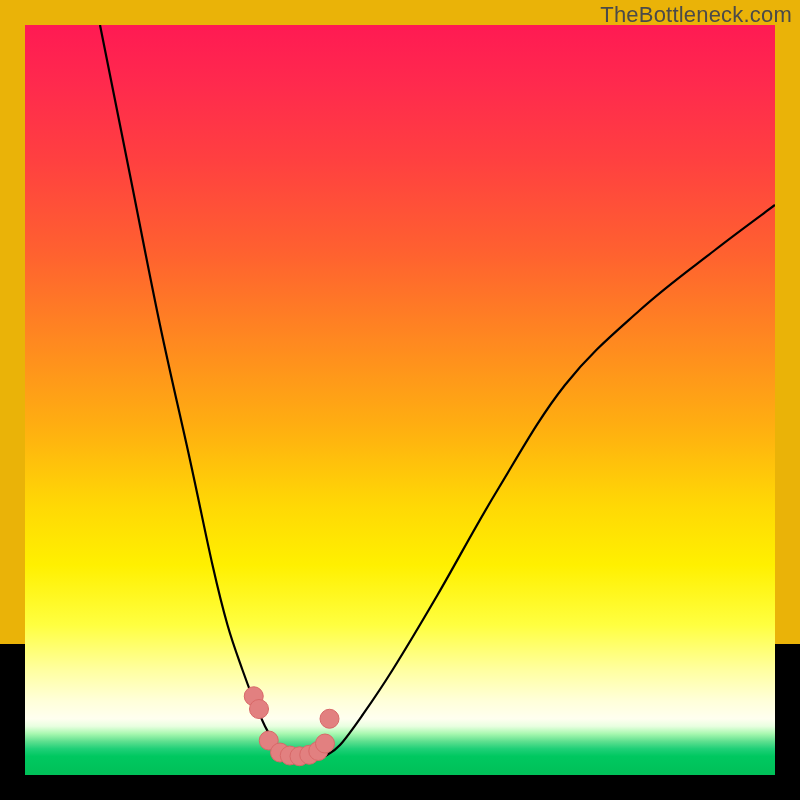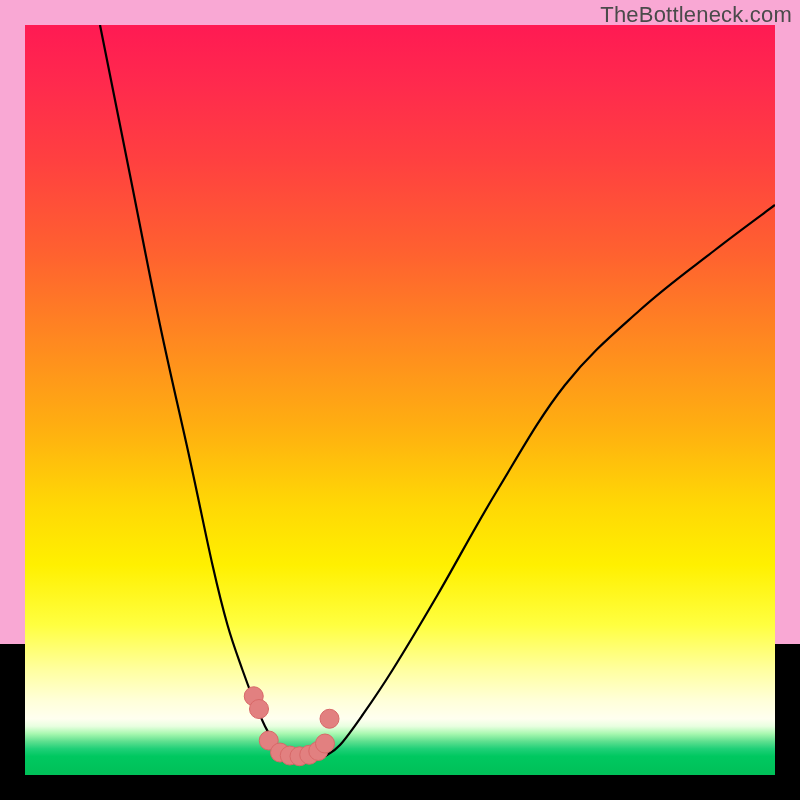--- a/index.html
+++ b/index.html
@@ -10,21 +10,21 @@
     background: #000;
     overflow: hidden;
     font-family: Arial, Helvetica, sans-serif;
   }
   .frame {
     position: absolute;
     top: 0;
     left: 0;
     width: 800px;
     height: 644px;
-    background: #f9a8d4;
+    background: #eab308;
   }
   .plot-area {
     position: absolute;
     top: 25px;
     left: 25px;
     width: 750px;
     height: 750px;
     overflow: hidden;
   }
   .gradient-bg {

